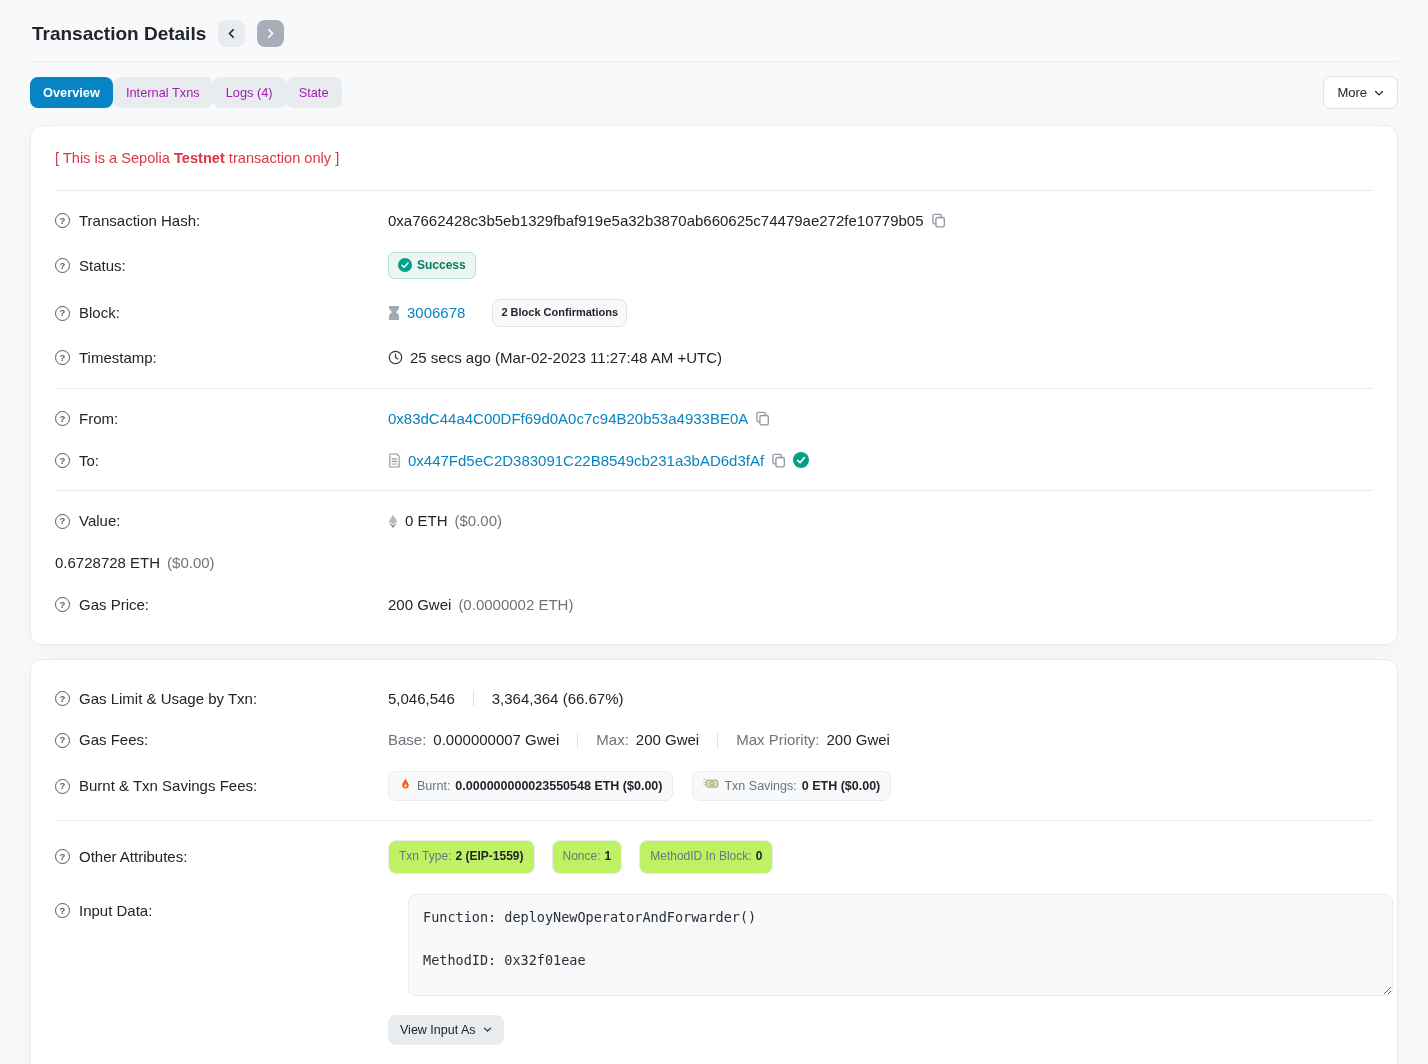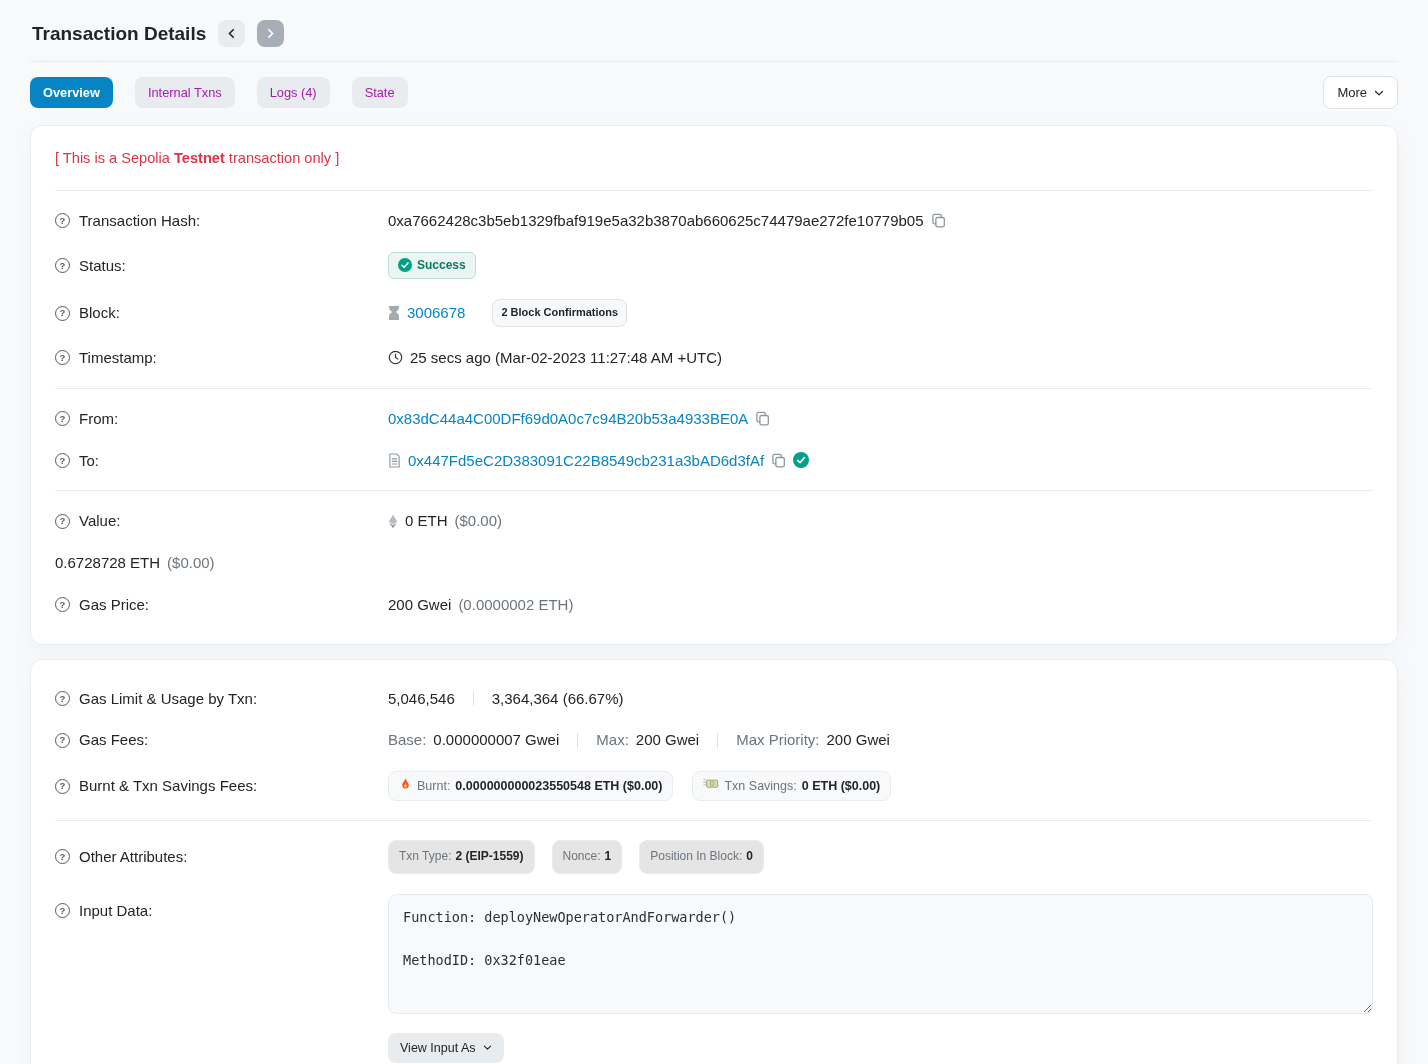--- a/index.html
+++ b/index.html
@@ -18,21 +18,21 @@
   .page-header { display:flex; align-items:center; gap:12px; padding:10px 2px 14px; }
   .page-title { font-size:19px; font-weight:700; margin:0; }
   .nav-btn { width:27px; height:27px; border:none; border-radius:8px; display:inline-flex;
              align-items:center; justify-content:center; cursor:pointer; padding:0; }
   .nav-prev { background:#e9ecef; color:#212529; }
   .nav-next { background:#a7aeb8; color:#ffffff; }
   .header-rule { border:0; border-top:1px solid #e9ecef; margin:0 0 14px; }
 
   
   .tabs-row { display:flex; align-items:center; justify-content:space-between; margin-bottom:16px; }
-  .tabs { display:flex; gap:22px; }
+  .tabs { display:flex; gap:0; }
   .tab { border:none; border-radius:8px; padding:8px 13px; font-size:12.8px; font-weight:500;
          background:#e9ecef; color:#a21caf; cursor:pointer; font-family:inherit; }
   .tab.active { background:#0784c3; color:#fff; font-weight:600; }
   .more-btn { background:#fff; border:1px solid #dde2e8; border-radius:8px; padding:8px 13px;
               font-size:13px; color:#212529; display:inline-flex; align-items:center; gap:7px;
               cursor:pointer; font-family:inherit; }
 
   
   .card { background:#fff; border:1px solid #e9ecef; border-radius:12px; padding:18px 24px;
           box-shadow:0 6px 18px rgba(189,197,209,.12); }
@@ -63,28 +63,28 @@
                    border-radius:8px; padding:5px 8px; margin-left:20px; color:#212529; }
 
   .vsep { width:1px; height:15px; background:#dee2e6; margin:0 11px; display:inline-block; }
 
   .pill { display:inline-flex; gap:5px; background:#f8f9fa;
           border:1px solid #e9ecef; border-radius:8px; padding:5px 10px; font-size:12.5px; }
   .pill b { font-weight:700; }
   .pill + .pill { margin-left:12px; }
 
   .attr-pill { display:inline-flex; align-items:center; gap:4px; border:1px solid #e9ecef;
-               border-radius:8px; padding:7px 10px; font-size:12px; background:#e5e5e5; }
+               border-radius:8px; padding:7px 10px; font-size:12px; background:#bef264; }
   .attr-pill b { font-weight:700; }
   .attr-pill + .attr-pill { margin-left:10px; }
 
-  .input-box { width:100%; height:120px; background:#f8f9fa; border:1px solid #e9ecef;
+  .input-box { width:100%; height:102px; background:#f8f9fa; border:1px solid #e9ecef;
                border-radius:8px; padding:12px 14px;
                font-family:"DejaVu Sans Mono","Liberation Mono",monospace;
-               font-size:13.5px; color:#2b3035; line-height:1.6; resize:both; }
+               font-size:13.5px; color:#2b3035; line-height:1.6; resize:both;margin-left:20px; }
   .view-input-btn { margin-top:12px; background:#e9ecef; border:none; border-radius:8px;
                     padding:8px 12px; font-size:12.5px; color:#212529; display:inline-flex;
                     align-items:center; gap:7px; cursor:pointer; font-family:inherit; }
 
   .icon { display:inline-flex; flex-shrink:0; }
 </style>
 </head>
 <body>
 
 <div class="container">
@@ -353,21 +353,21 @@
       <div class="row-value">
         <span class="attr-pill">
           <span class="muted">Txn Type:</span>
           <b>2 (EIP-1559)</b>
         </span>
         <span class="attr-pill">
           <span class="muted">Nonce:</span>
           <b>1</b>
         </span>
         <span class="attr-pill">
-          <span class="muted">Position In Block:</span>
+          <span class="muted">MethodID In Block:</span>
           <b>0</b>
         </span>
       </div>
     </div>
 
     <div class="row top">
       <div class="row-label" style="padding-top:6px;">
         <span class="help"></span>
         <span>Input Data:</span>
       </div>

